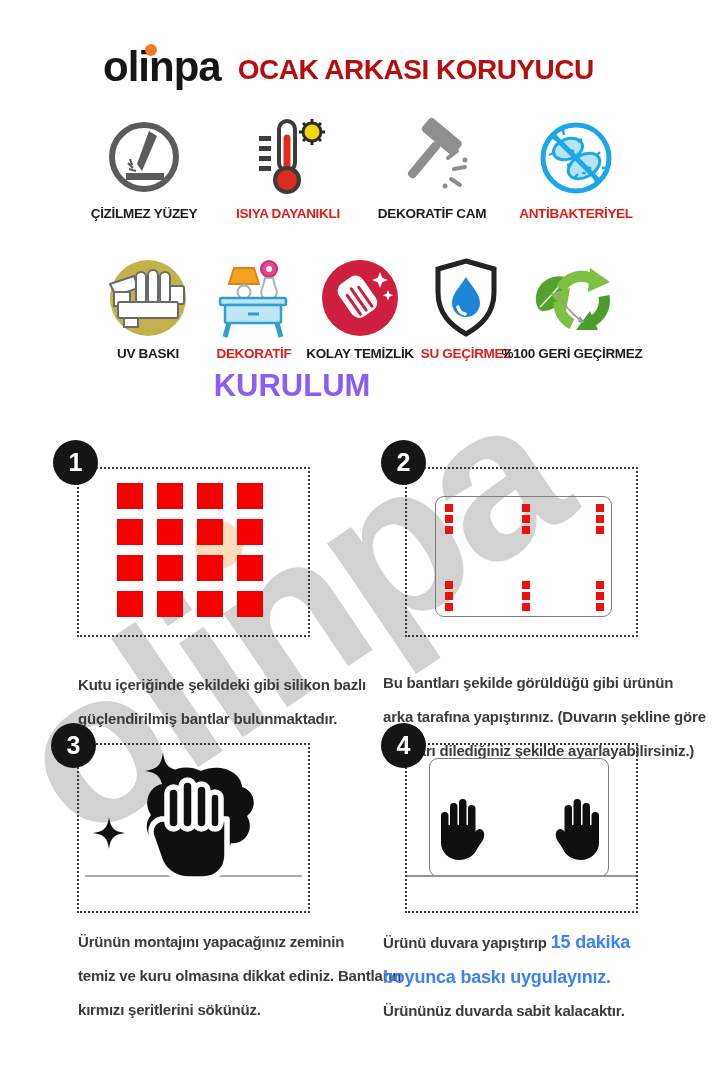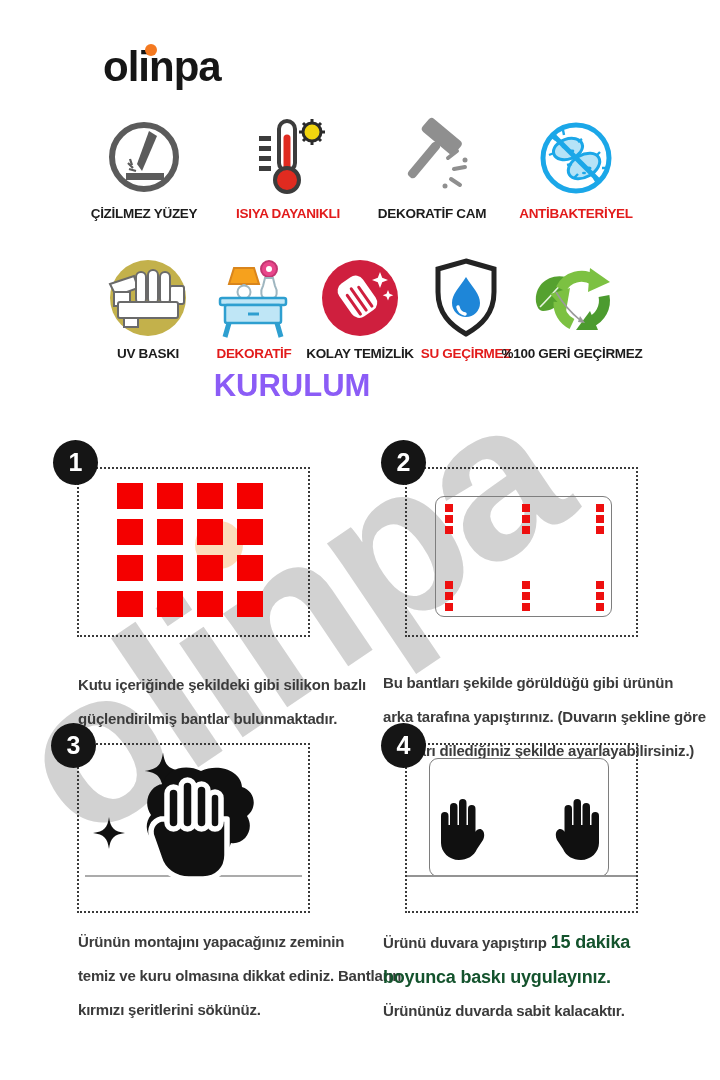--- a/index.html
+++ b/index.html
@@ -60,36 +60,37 @@
   .stepsvg{position:absolute;left:0;top:0;}
   .hand{position:absolute;top:53px;}
   .h1{left:32px;} .h2{left:148px;transform:scaleX(-1);}
   
   .steptext{position:absolute;z-index:2;font-size:15px;font-weight:bold;color:#3b3b3b;
     line-height:34px;white-space:nowrap;letter-spacing:-.2px;}
   .t1{left:78px;top:668px;}
   .t2{left:383px;top:666px;}
   .t3{left:78px;top:925px;}
   .t4{left:383px;top:925px;}
-  .rtx{color:#14532d;}
+  .rtx{color:#3b82f6;}
   .t4 .big{font-size:18px;}
 </style>
 </head>
 <body>
 
 <div class="page">
 
   <div class="wm">olinpa</div>
   <div class="wm-dot"></div>
 
   <div class="hdr">
     <div class="logo">
       <span>olinpa</span>
       <span class="logo-dot"></span>
     </div>
+    <div class="title">OCAK ARKASI KORUYUCU</div>
   </div>
 
   <div class="frow row1">
     <div class="feat">
       <svg width="84" height="84" viewBox="0 0 84 84">
         <circle cx="42" cy="41" r="32" fill="none" stroke="#5b5b5b" stroke-width="6"></circle>
         <path d="M47 15 L55 20 L40 55 L35 48 Z" fill="#5b5b5b"></path>
         <rect x="24" y="57" width="38" height="7" fill="#5b5b5b"></rect>
         <path d="M31 52 l-5 -5 M34 55 l-7 -2 M30 49 l-2 -6" stroke="#5b5b5b" stroke-width="2.2" fill="none"></path>
       </svg>

